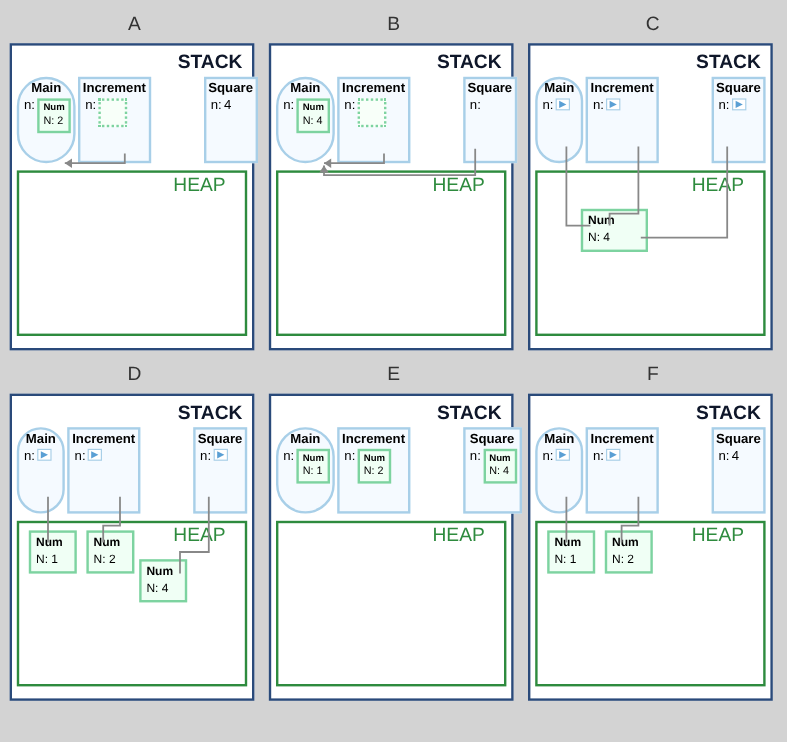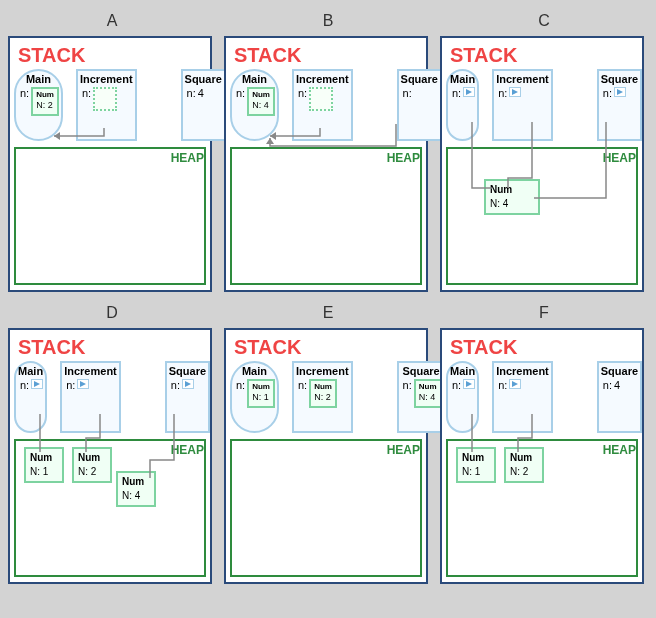--- a/index.html
+++ b/index.html
@@ -25,39 +25,39 @@
   }
   .panel {
     background: #fff;
     border: 2px solid #2a4a7a;
     padding: 4px;
     width: 204px;
     height: 256px;
     position: relative;
   }
   .stack-title {
-    text-align: left;
-    color: #ef4444;
+    text-align: right;
+    color: #0f172a;
     font-weight: bold;
-    font-size: 20px;
+    font-size: 16px;
     padding: 2px 4px;
   }
   .stack-row {
     display: flex;
     gap: 2px;
   }
   .frame {
     border: 2px solid #a8cfe8;
     background: #f5faff;
     height: 72px;
     position: relative;
     padding: 2px;
   }
   .frame.main { width: 56px; border-radius: 28px; }
-  .frame.inc { width: 70px; margin-left: 11px; }
+  .frame.inc { width: 70px; }
   .frame.sq { width: 58px; margin-left: 42px; }
   .frame-title {
     font-size: 11px;
     font-weight: bold;
     text-align: center;
     padding-bottom: 2px;
   }
   .nrow {
     font-size: 11px;
     display: flex;
@@ -97,25 +97,25 @@
     border-bottom: 3px solid transparent;
   }
   .heap {
     margin-top: 6px;
     border: 2px solid #2e8b3e;
     height: 138px;
     position: relative;
   }
   .heap-title {
     position: absolute;
-    right: 0;
+    right: 16px;
     top: 2px;
     color: #2e8b3e;
-    font-weight: bold;
-    font-size: 12px;
+    font-weight: normal;
+    font-size: 16px;
   }
   .heapbox {
     position: absolute;
     border: 2px solid #7dd3a0;
     background: #f0fff5;
     font-size: 10px;
     padding: 2px 4px;
     line-height: 1.4;
   }
   .heapbox .bh { font-weight: bold; }

